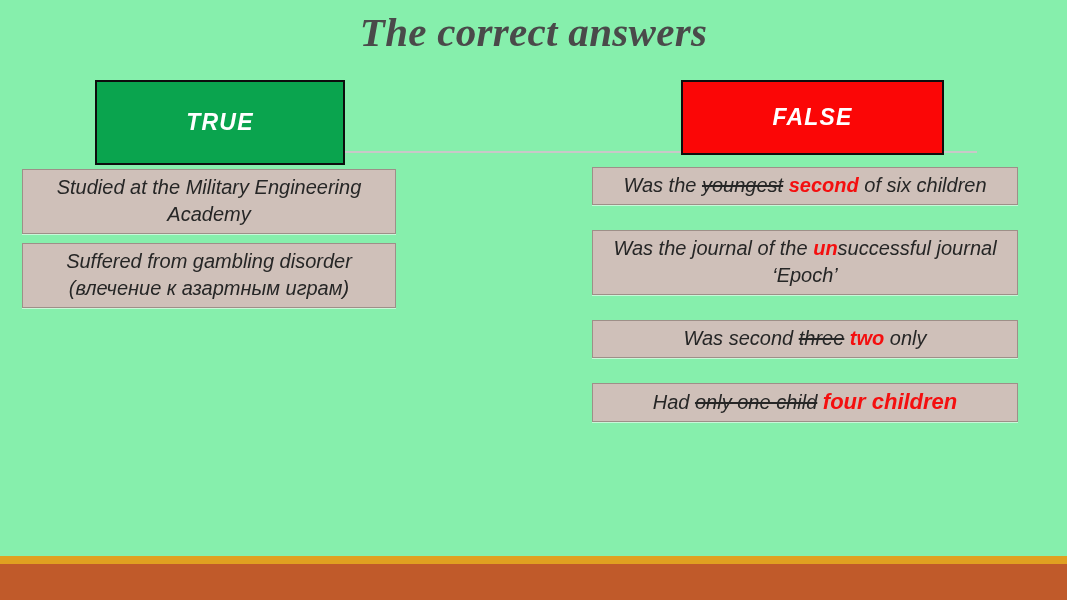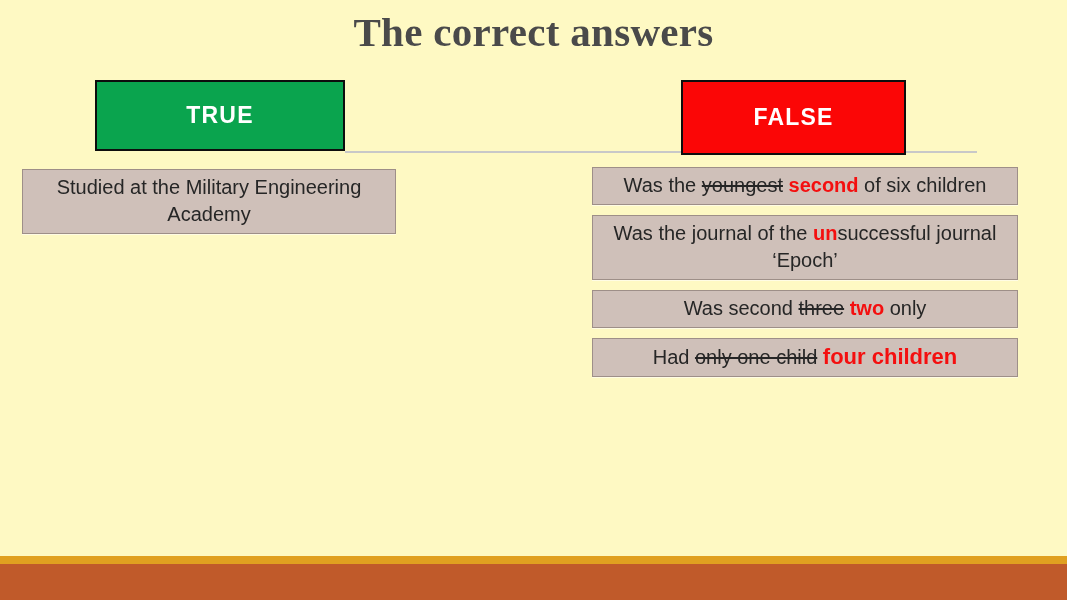--- a/index.html
+++ b/index.html
@@ -10,21 +10,22 @@
   body {
     width: 1067px;
     height: 600px;
     overflow: hidden;
     font-family: "Liberation Sans", sans-serif;
     position: relative;
   }
   .slide {
     position: absolute;
     inset: 0;
-    background: #fef9c3;
+    background: #86efac;
+    font-style: italic;
   }
 
   
   .slide-title {
     position: absolute;
     top: 6px;
     left: 0;
     width: 1067px;
     text-align: center;
     font-family: "Liberation Serif", "DejaVu Serif", serif;
@@ -56,27 +57,27 @@
     font-weight: bold;
     font-size: 23px;
     letter-spacing: 1.2px;
     color: #ffffff;
     box-sizing: border-box;
   }
   .hdr-true {
     left: 95px;
     top: 80px;
     width: 250px;
-    height: 71px;
+    height: 85px;
     background: #0aa44e;
   }
   .hdr-false {
     left: 681px;
     top: 80px;
-    width: 225px;
+    width: 263px;
     height: 75px;
     background: #fb0606;
   }
 
   
   .col { position: absolute; }
   .col-left  { left: 22px;  top: 169px; width: 374px; }
   .col-right { left: 592px; top: 167px; width: 426px; }
 
   .box {
@@ -85,21 +86,21 @@
     box-sizing: border-box;
     color: #262626;
     font-family: "Liberation Sans", sans-serif;
     font-size: 20px;
     line-height: 27px;
     text-align: center;
     padding: 4px 6px 5px 6px;
     margin-bottom: 9px;
     box-shadow: 0 1px 0 rgba(255,255,255,0.55);
   }
-  .col-right .box { margin-bottom: 10px; }
+  .col-right .box { margin-bottom: 25px; }
 
   .box.narrow-r { width: 426px; margin-left: 0; }
   .box.wide-r   { width: 426px; margin-left: 0; }
 
   .box .strike {
     text-decoration: line-through;
     text-decoration-thickness: 1.5px;
   }
   .box .corr {
     color: #f40f0f;
@@ -143,20 +144,23 @@
   </div>
 
   <div class="hdr hdr-false">
     <span>FALSE</span>
   </div>
 
   <div class="col col-left">
     <div class="box">
       <span>Studied at the Military Engineering Academy</span>
     </div>
+    <div class="box">
+      <span>Suffered from gambling disorder (влечение к азартным играм)</span>
+    </div>
   </div>
 
   <div class="col col-right">
 
     <div class="box narrow-r">
       <span>Was the </span><span class="strike">youngest</span><span> </span><span class="corr">second</span><span> of six children</span>
     </div>
 
     <div class="box wide-r">
       <span>Was the journal of the </span><span class="corr">un</span><span>successful journal ‘Epoch’</span>

